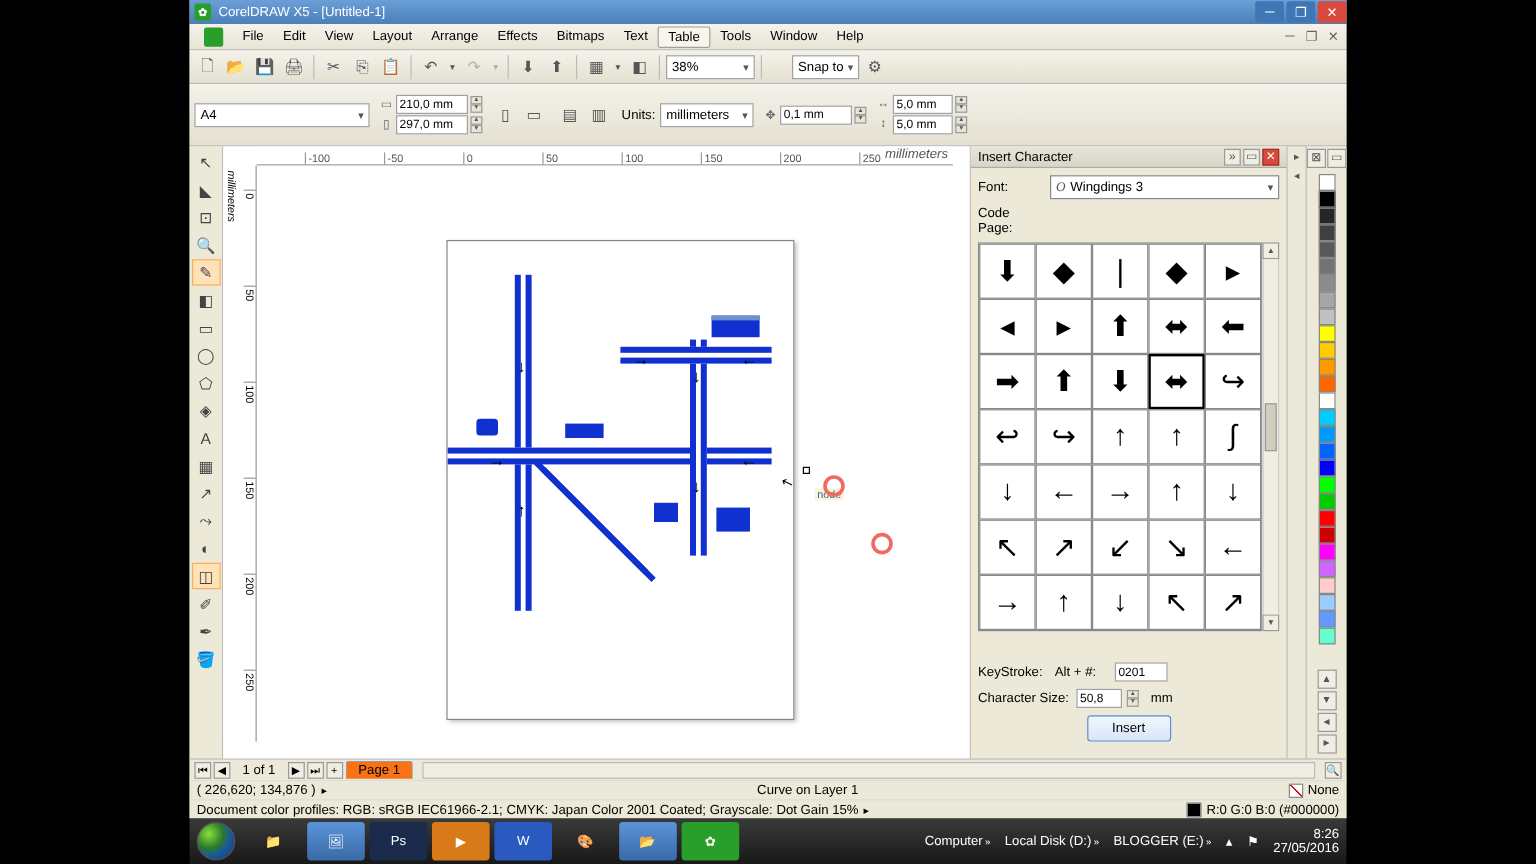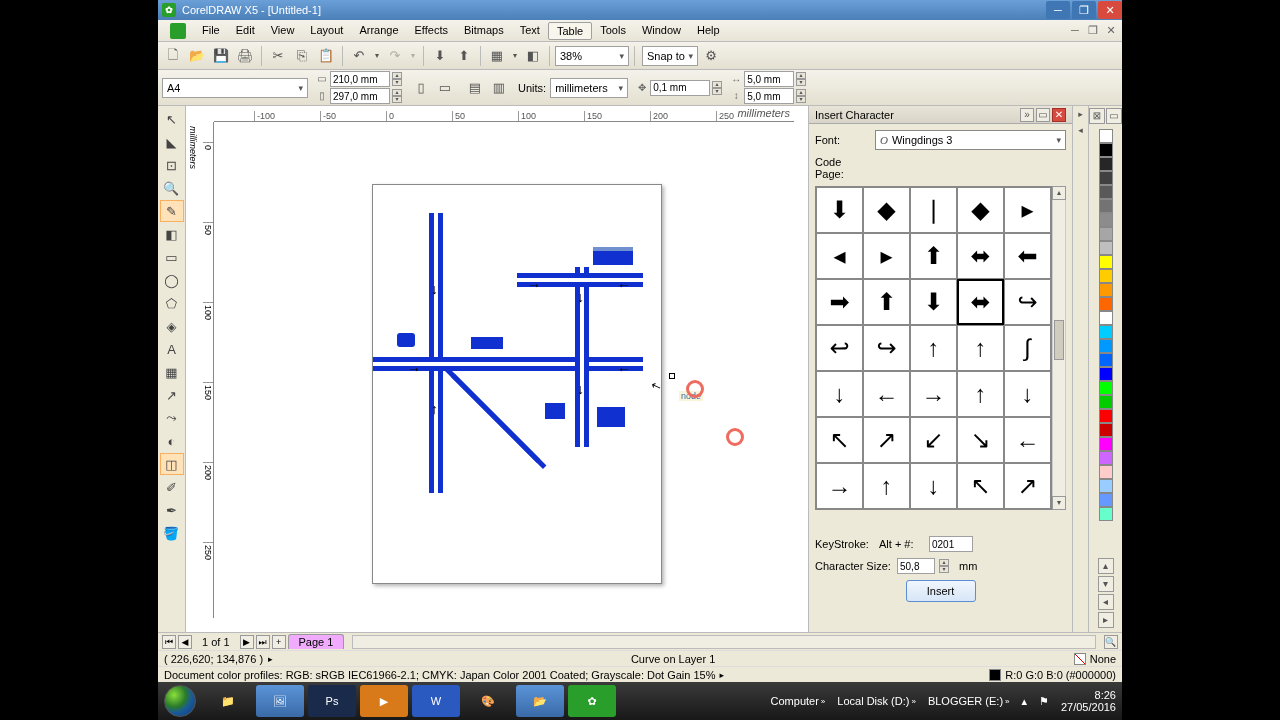--- a/index.html
+++ b/index.html
@@ -17,23 +17,23 @@
 .menubar .mlogo { width: 16px; height: 16px; background: #2a9e2a; border-radius: 2px; margin-right: 8px; }
 .menuitem { padding: 2px 8px; cursor: pointer; }
 .menuitem.active { border: 1px solid #a0a0a0; background: #f8f5ec; border-radius: 2px; }
 .mdicontrols { margin-left: auto; display: flex; gap: 4px; padding-right: 4px; font-size: 10px; color: #666; }
 .mdicontrols span { width: 14px; text-align: center; cursor: pointer; }
 .toolbar { height: 28px; background: linear-gradient(to bottom, #f4f2ea, #e4e0d1); display: flex; align-items: center; padding: 0 4px; gap: 2px; border-bottom: 1px solid #bbb; }
 .tbtn { width: 22px; height: 22px; display: flex; align-items: center; justify-content: center; border: 1px solid transparent; border-radius: 2px; cursor: pointer; font-size: 13px; color: #555; }
 .tsep { width: 1px; height: 20px; background: #bbb; margin: 0 3px; }
 .zoomselect { width: 74px; height: 20px; border: 1px solid #a0a0a0; background: #fff; padding: 0 4px; display: flex; align-items: center; justify-content: space-between; }
 .zoomselect::after { content: "▾"; font-size: 9px; color: #555; }
-.snapselect { width: 56px; height: 20px; border: 1px solid #a0a0a0; background: #fff; padding: 0 4px; display: flex; align-items: center; justify-content: space-between; margin-left: 2px; }
+.snapselect { width: 56px; height: 20px; border: 1px solid #a0a0a0; background: #fff; padding: 0 4px; display: flex; align-items: center; justify-content: space-between; margin-left: 20px; }
 .snapselect::after { content: "▾"; font-size: 9px; color: #555; }
-.propbar { height: 36px; background: linear-gradient(to bottom, #f4f2ea, #e4e0d1); display: flex; align-items: center; padding: 0 4px; gap: 8px; border-bottom: 1px solid #bbb; }
+.propbar { height: 52px; background: linear-gradient(to bottom, #f4f2ea, #e4e0d1); display: flex; align-items: center; padding: 0 4px; gap: 8px; border-bottom: 1px solid #bbb; }
 .combo { height: 20px; border: 1px solid #a0a0a0; background: #fff; padding: 0 4px; display: flex; align-items: center; justify-content: space-between; }
 .combo::after { content: "▾"; font-size: 9px; color: #555; margin-left: 4px; }
 .spinfield { width: 60px; height: 16px; border: 1px solid #a0a0a0; background: #fff; padding: 0 2px; font-size: 10px; display: flex; align-items: center; }
 .spinpair { display: flex; flex-direction: column; gap: 1px; }
 .spinrow { display: flex; align-items: center; gap: 2px; }
 .spinrow .icn { width: 12px; height: 12px; color: #666; font-size: 10px; text-align: center; }
 .spinctl { display:flex; flex-direction:column; }
 .spinctl div { width: 10px; height: 7px; border: 1px solid #999; background: #e8e4d7; font-size: 6px; line-height: 5px; text-align: center; color:#555;}
 .workarea { flex: 1; display: flex; min-height: 0; }
 .toolbox { width: 28px; background: #ece9d8; border-right: 1px solid #bbb; display: flex; flex-direction: column; align-items: center; padding-top: 2px; gap: 1px; }
@@ -74,21 +74,21 @@
 .vscroll .vtrack { flex:1; background:#f0ede2; border-left:1px solid #ccc; border-right:1px solid #ccc; position:relative;}
 .vscroll .vthumb { position:absolute; left:1px; right:1px; top:120px; height:40px; background:#d0ccbf; border:1px solid #999;}
 .insertbtn { width: 70px; height: 22px; align-self: center; border: 1px solid #5a8fd6; background: linear-gradient(to bottom, #f0f6fd, #d8e6f7); border-radius: 3px; cursor: pointer; text-align:center; line-height:20px;}
 .rightstrip { width: 34px; background: #ece9d8; border-left: 1px solid #bbb; display: flex; flex-direction: column; align-items: center; padding-top: 2px; gap:1px; }
 .rightstrip .rtool { width: 16px; height: 16px; border:1px solid #999; font-size:10px; text-align:center; line-height:14px; color:#555; background:#f0ede2; cursor:pointer;}
 .palette { margin-top: 4px; width: 14px; display: flex; flex-direction: column; }
 .swatch { width: 14px; height: 14px; border: 1px solid #888; cursor:pointer; }
 .pagebar { height: 18px; background: #ece9d8; display: flex; align-items: center; border-top: 1px solid #bbb; padding: 0 4px; gap: 2px; font-size: 10px; }
 .pagebar .navb { width: 14px; height: 14px; border:1px solid #999; background:#f0ede2; text-align:center; line-height:12px; cursor:pointer; font-size:9px;}
 .pagebar .pgcount { padding: 0 8px; }
-.pagebar .pagetab { padding: 1px 10px; border: 1px solid #999; border-bottom: none; background: #f0abfc; border-radius: 3px 3px 0 0; }
+.pagebar .pagetab { padding: 1px 10px; border: 1px solid #999; border-bottom: none; background: #f97316; border-radius: 3px 3px 0 0; }
 .hscroll { flex:1; margin: 0 6px; height:14px; background:#f0ede2; border:1px solid #bbb; position:relative;}
 .statusbar1 { height: 16px; background: #ece9d8; display: flex; align-items: center; padding: 0 6px; font-size: 10px; border-top: 1px solid #ddd; }
 .statusbar1 .coords { width: 100px; }
 .statusbar1 .mid { flex:1; text-align:center; }
 .statusbar1 .right { display:flex; align-items:center; gap:4px; }
 .statusbar2 { height: 16px; background: #ece9d8; display: flex; align-items: center; padding: 0 6px; font-size: 10px; border-top: 1px solid #ddd; }
 .taskbar { position: absolute; left: 158px; bottom: 0; width: 964px; height: 38px; background: linear-gradient(to bottom, #3a3a3a, #181818); display: flex; align-items: center; }
 .startbtn { width: 44px; height: 38px; display: flex; align-items: center; justify-content: center; }
 .startbtn .orb { width: 32px; height: 32px; border-radius: 50%; background: radial-gradient(circle at 30% 30%, #8ae03a, #2a7a2a 40%, #1a5a9a 60%, #0a3a7a); border: 1px solid #555;}
 .taskitem { width: 48px; height: 32px; margin: 0 2px; border-radius: 3px; display: flex; align-items: center; justify-content: center; font-size: 11px; color: #fff; cursor:pointer;}

